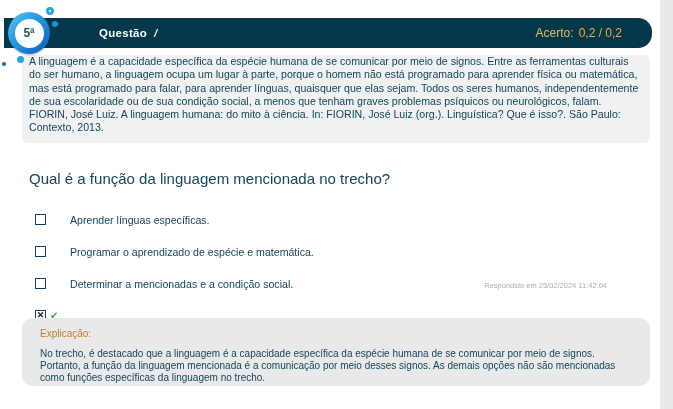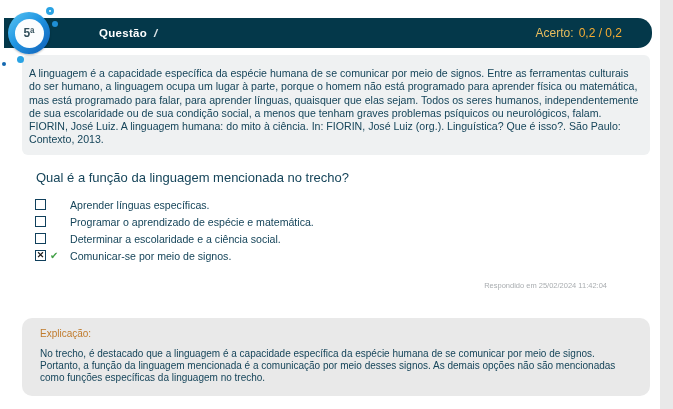--- a/index.html
+++ b/index.html
@@ -33,36 +33,36 @@
              background:#fff; border:3px solid #2aa3e4; }
   .bubble2 { position:absolute; right:-8px; top:9px; width:6px; height:6px; border-radius:50%;
              background:#1f8fd6; }
   .bubble3 { position:absolute; left:9px; bottom:-9px; width:7px; height:7px; border-radius:50%;
              background:#2aa3e4; }
   .bubble4 { position:absolute; left:-6px; bottom:-12px; width:4px; height:4px; border-radius:50%;
              background:#1468b0; }
 
   
   .passage { position:absolute; left:22px; top:55px; width:628px; background:#eff1f2; border-radius:6px;
-             padding:12px 7px 8px 7px; font-size:10.6px; line-height:13.3px; color:#16455a; }
+             padding:0 7px 8px 7px; font-size:10.6px; line-height:13.3px; color:#16455a; }
 
   
-  .question { position:absolute; left:36px; top:170px; font-size:13px; color:#16455a; }
+  .question { position:absolute; left:29px; top:170px; font-size:15px; color:#16455a; }
   .options { position:absolute; left:35px; top:196px; }
-  .option { display:flex; align-items:center; height:17px; cursor:default; }
+  .option { display:flex; align-items:center; height:17px; cursor:default;margin-top:15px; }
   .checkbox { width:11px; height:11px; border:1.4px solid #10405c; background:#fff; flex:0 0 11px;
               display:flex; align-items:center; justify-content:center;
               font-size:9px; line-height:9px; color:#1a1a1a; font-weight:700; }
   .check-slot { width:24px; padding-left:4px; font-size:10px; line-height:10px; color:#43a047; }
   .option-label { font-size:10.6px; color:#16455a; }
 
   .answered { position:absolute; right:66px; top:281px; font-size:7.5px; color:#a9adb0; }
 
   
-  .explanation { position:absolute; left:22px; top:318px; width:628px; height:78px; background:#e9e9e9;
+  .explanation { position:absolute; left:22px; top:318px; width:628px; height:68px; background:#e9e9e9;
                  border-radius:10px; padding:10px 18px; }
   .exp-title { color:#c07b2d; font-size:10px; margin-bottom:9px; }
   .exp-body { font-size:10px; line-height:12px; color:#16455a; width:594px; }
 </style>
 </head>
 <body>
 
 <div class="page">
 
   <div class="scroll-strip"></div>
@@ -100,27 +100,26 @@
 
     <div class="option">
       <span class="checkbox"></span>
       <span class="check-slot"></span>
       <span class="option-label">Programar o aprendizado de espécie e matemática.</span>
     </div>
 
     <div class="option">
       <span class="checkbox"></span>
       <span class="check-slot"></span>
-      <span class="option-label">Determinar a escolaridade e a ciência social.</span>
+      <span class="option-label">Determinar a mencionadas e a condição social.</span>
     </div>
 
     <div class="option">
       <span class="checkbox">✕</span>
       <span class="check-slot">✔</span>
-      <span class="option-label">Comunicar-se por meio de signos.</span>
     </div>
 
 
   </div>
 
   <div class="answered">Respondido em 25/02/2024 11:42:04</div>
 
   <div class="explanation">
     <div class="exp-title">Explicação:</div>
     <div class="exp-body">No trecho, é destacado que a linguagem é a capacidade específica da espécie humana de se comunicar por meio de signos. Portanto, a função da linguagem mencionada é a comunicação por meio desses signos. As demais opções não são mencionadas como funções específicas da linguagem no trecho.</div>

